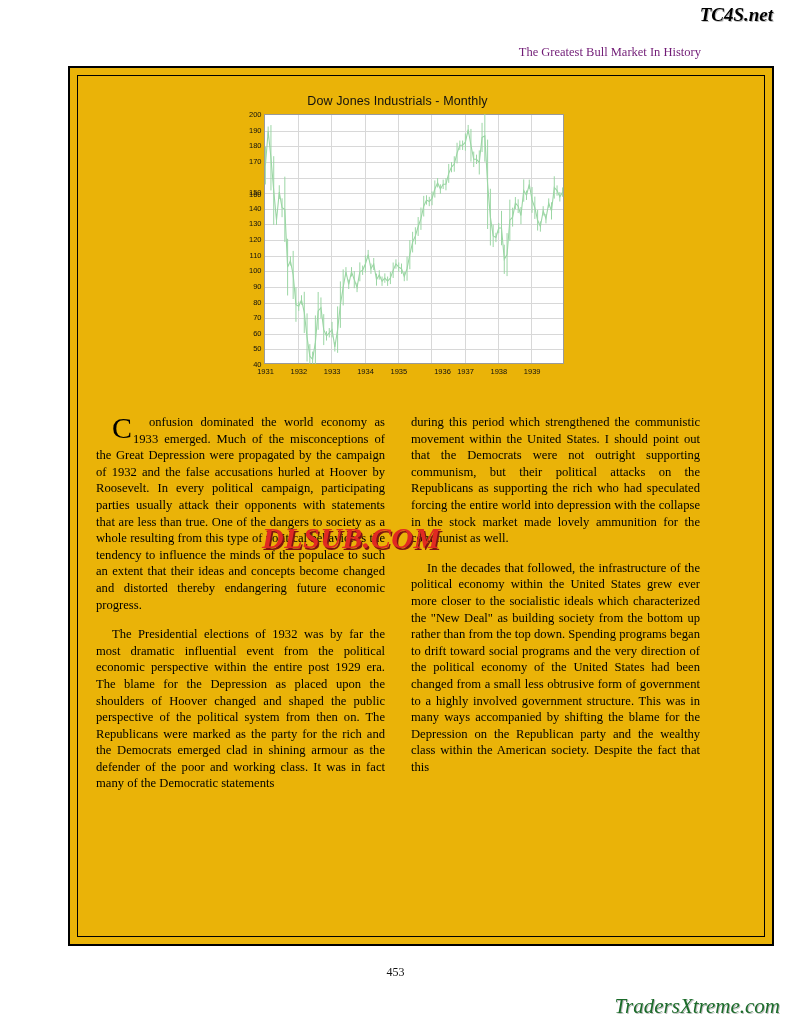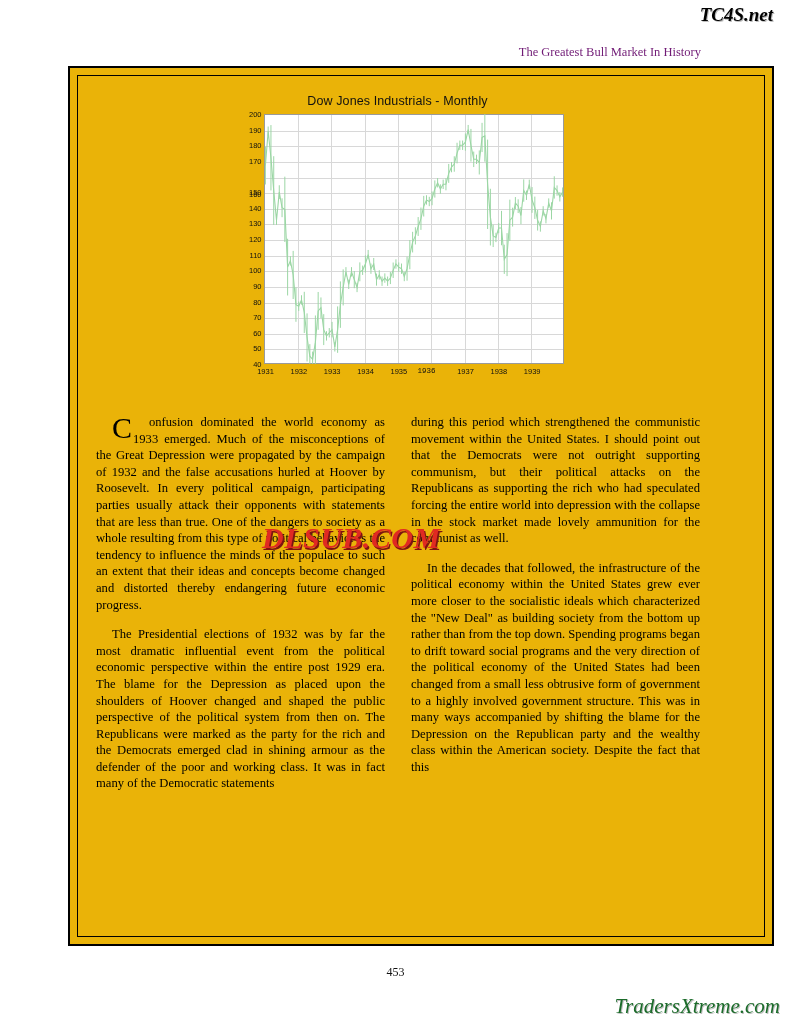--- a/index.html
+++ b/index.html
@@ -379,21 +379,21 @@
           <div class="ytick" style="top: 62.5px; margin-top: 17px;">160</div>
           <div class="ytick" style="top: 46.875px;">170</div>
           <div class="ytick" style="top: 31.25px;">180</div>
           <div class="ytick" style="top: 15.625px;">190</div>
           <div class="ytick" style="top: 0px;">200</div>
           <div class="xtick" style="left: 38px;">1931</div>
           <div class="xtick" style="left: 71.3333px;">1932</div>
           <div class="xtick" style="left: 104.667px;">1933</div>
           <div class="xtick" style="left: 138px;">1934</div>
           <div class="xtick" style="left: 171.333px;">1935</div>
-          <div class="xtick" style="left: 199px; font-family: Liberation Mono, monospace;">1936</div>
+          <div class="xtick" style="left: 215px;">1936</div>
           <div class="xtick" style="left: 238px;">1937</div>
           <div class="xtick" style="left: 271.333px;">1938</div>
           <div class="xtick" style="left: 304.667px;">1939</div>
         </div>
     </div>
 
   </div>
 
   <div class="columns">
     <div class="col">

